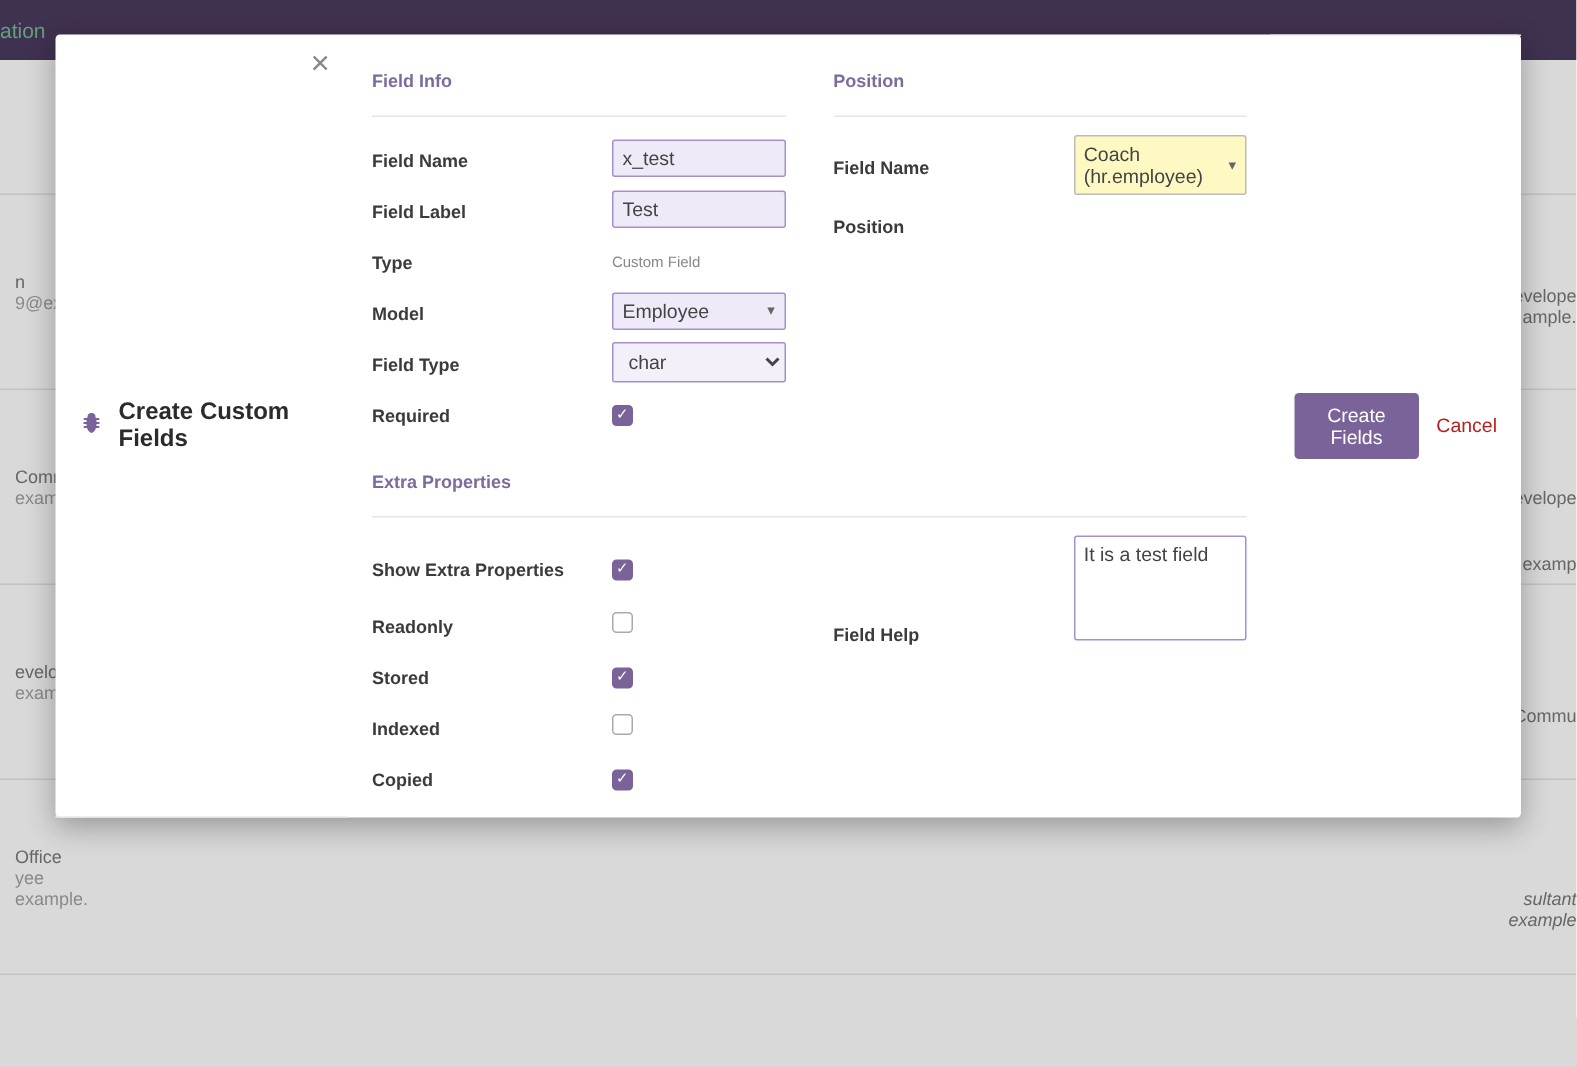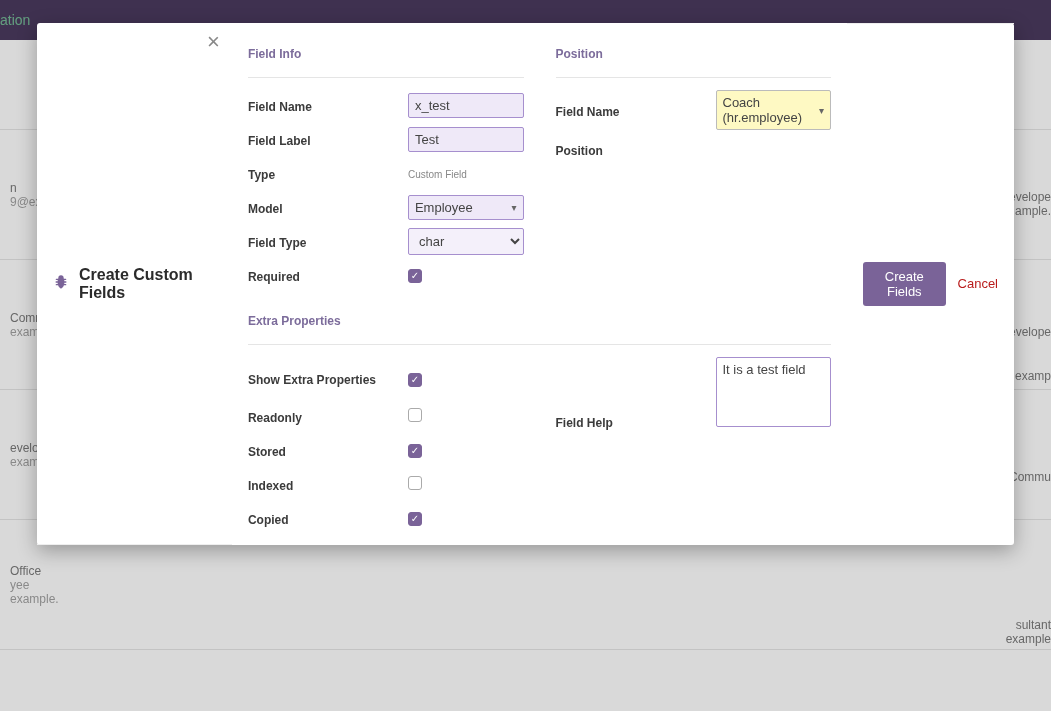--- a/index.html
+++ b/index.html
@@ -237,21 +237,21 @@
     <div class="t1">evelop</div>
     <div class="t2">example</div>
     <div class="right" style="top:430px;">
       <div>Commu</div>
     </div>
   </div>
   <div class="bg-row">
     <div class="t1">Office</div>
     <div class="t2">yee</div>
     <div class="t2">example.</div>
-    <div class="right" style="top:578px;">
+    <div class="right" style="top:552px;font-style:italic;">
       <div>sultant</div>
       <div>example</div>
     </div>
   </div>
 </div>
 
 <div class="overlay"></div>
 
 <div class="modal">
   <div class="modal-header">

